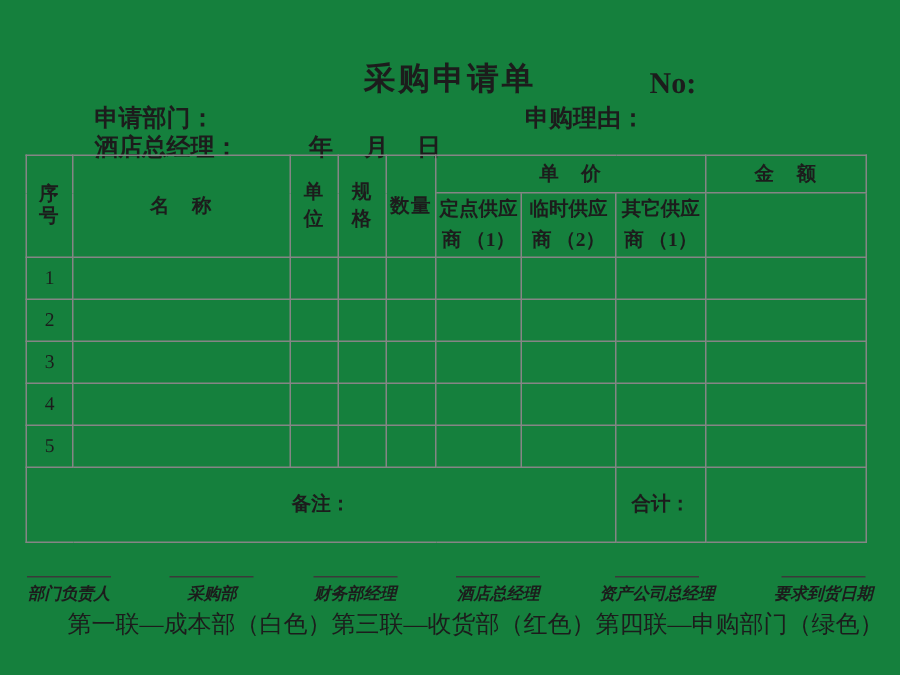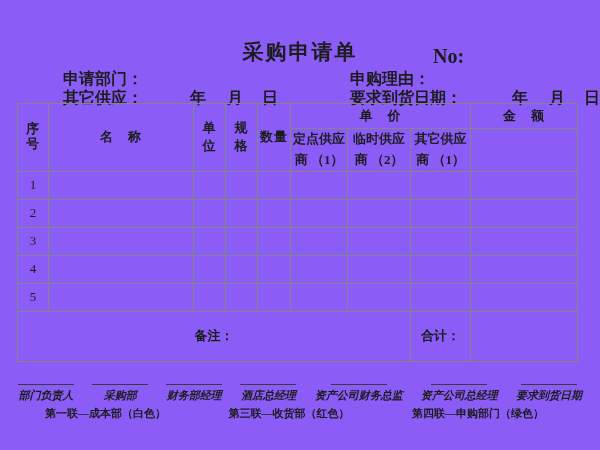--- a/index.html
+++ b/index.html
@@ -1,16 +1,16 @@
 <!DOCTYPE html>
 <html><head>
 <meta charset="utf-8">
 <style>
   html,body{margin:0;padding:0;background:#fff;}
-  .page{position:relative;width:600px;height:450px;background:#8b5cf6;overflow:hidden;
+  .page{position:relative;width:600px;height:450px;background:#15803d;overflow:hidden;
         font-family:"Liberation Serif","DejaVu Serif",serif;color:#1c1c1c;}
   .title{position:absolute;top:38px;left:0;width:600px;text-align:center;
          font-family:"Liberation Sans","DejaVu Sans",sans-serif;
          font-weight:bold;font-size:21px;letter-spacing:2px;}
   .no-label{position:absolute;top:45px;left:433px;font-weight:bold;font-size:20px;}
   .info{position:absolute;font-size:16px;font-weight:bold;white-space:nowrap;text-align:center;}
   .i-dept{top:69px;left:63px;}
   .i-reason{top:69px;left:350px;}
   .i-pdate{top:88px;left:63px;}
   .i-rdate{top:88px;left:350px;}
@@ -29,34 +29,33 @@
   td.remarks{ text-align:left;vertical-align:top;font-weight:bold;padding:4px 7px;}
   td.total{font-weight:bold;}
 
   .sigrow{position:absolute;top:384px;left:18px;width:564px;display:flex;
           justify-content:space-between;align-items:flex-start;}
   .sig{display:flex;flex-direction:column;align-items:center;font-style:italic;}
   .sig-line{width:56px;border-top:1px solid #3a3a3a;height:0;margin-bottom:3px;}
   .sig-label{font-size:11px;font-weight:bold;white-space:nowrap;}
   .copyrow{position:absolute;top:406px;left:45px;width:499px;display:flex;
            justify-content:space-between;}
-  .copy{font-size:11px;font-weight:bold;white-space:nowrap;}
+  .copy{font-size:16px;font-weight:normal;white-space:nowrap;}
 </style>
 </head>
 <body>
 
 <div class="page">
 
   <div class="title">采购申请单</div>
   <div class="no-label">No:</div>
 
   <div class="info i-dept">申请部门：</div>
   <div class="info i-reason">申购理由：</div>
-  <div class="info i-pdate"><span>其它供应：</span><span class="ymd1">年</span><span class="ymd2">月</span><span class="ymd3">日</span></div>
-  <div class="info i-rdate"><span>要求到货日期：</span><span class="ymd4">年</span><span class="ymd5">月</span><span class="ymd6">日</span></div>
+  <div class="info i-pdate"><span>酒店总经理：</span><span class="ymd1">年</span><span class="ymd2">月</span><span class="ymd3">日</span></div>
 
   <table class="form">
     <colgroup>
       <col style="width:31px">
         <col style="width:145px">
         <col style="width:32px">
       <col style="width:32px">
         <col style="width:33px">
         <col style="width:57px">
       <col style="width:63px">
@@ -158,24 +157,20 @@
     <div class="sig">
         <div class="sig-line"></div>
         <div class="sig-label">财务部经理</div>
       </div>
     <div class="sig">
         <div class="sig-line"></div>
         <div class="sig-label">酒店总经理</div>
       </div>
     <div class="sig">
         <div class="sig-line"></div>
-        <div class="sig-label">资产公司财务总监</div>
-      </div>
-    <div class="sig">
-        <div class="sig-line"></div>
         <div class="sig-label">资产公司总经理</div>
       </div>
     <div class="sig">
         <div class="sig-line"></div>
         <div class="sig-label">要求到货日期</div>
       </div>
   </div>
 
   <div class="copyrow">
     <span class="copy">第一联—成本部（白色）</span>

